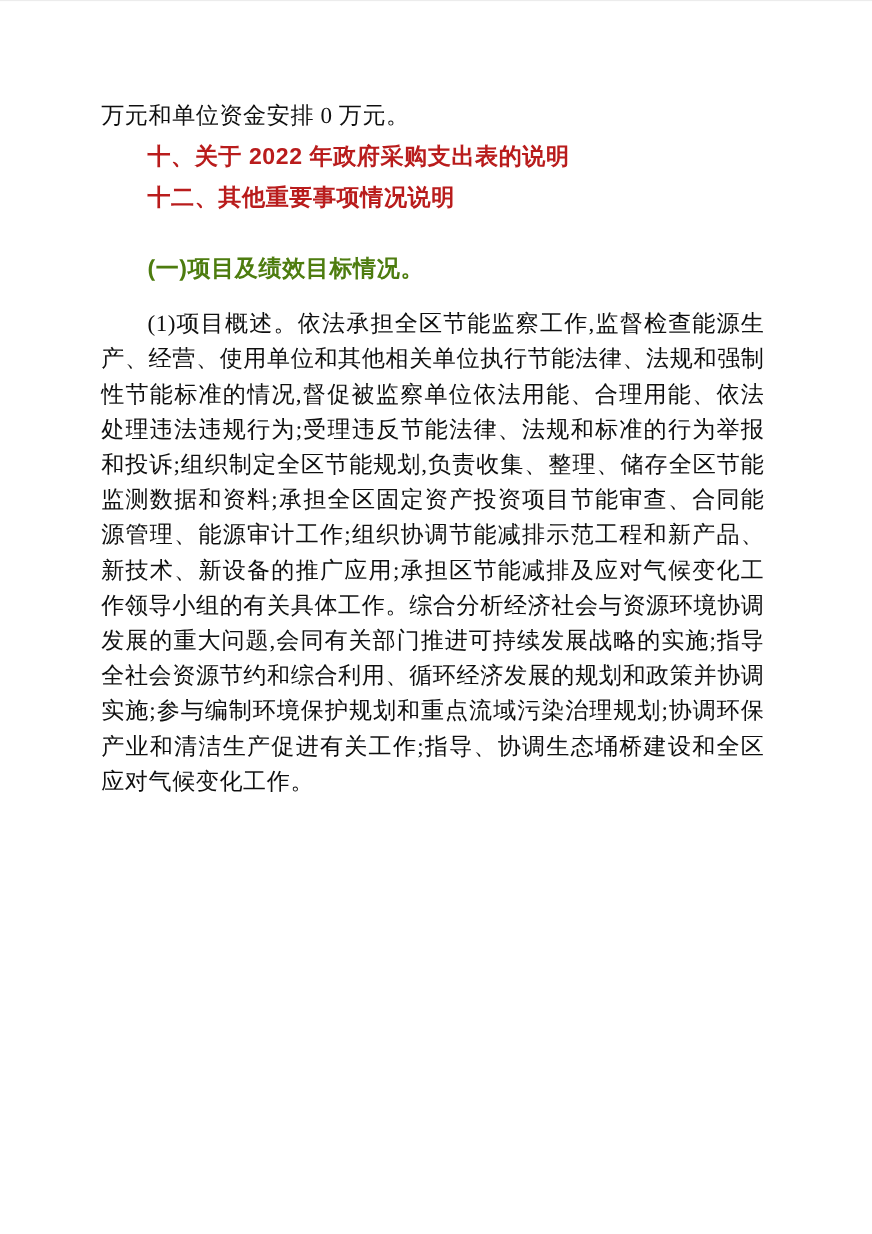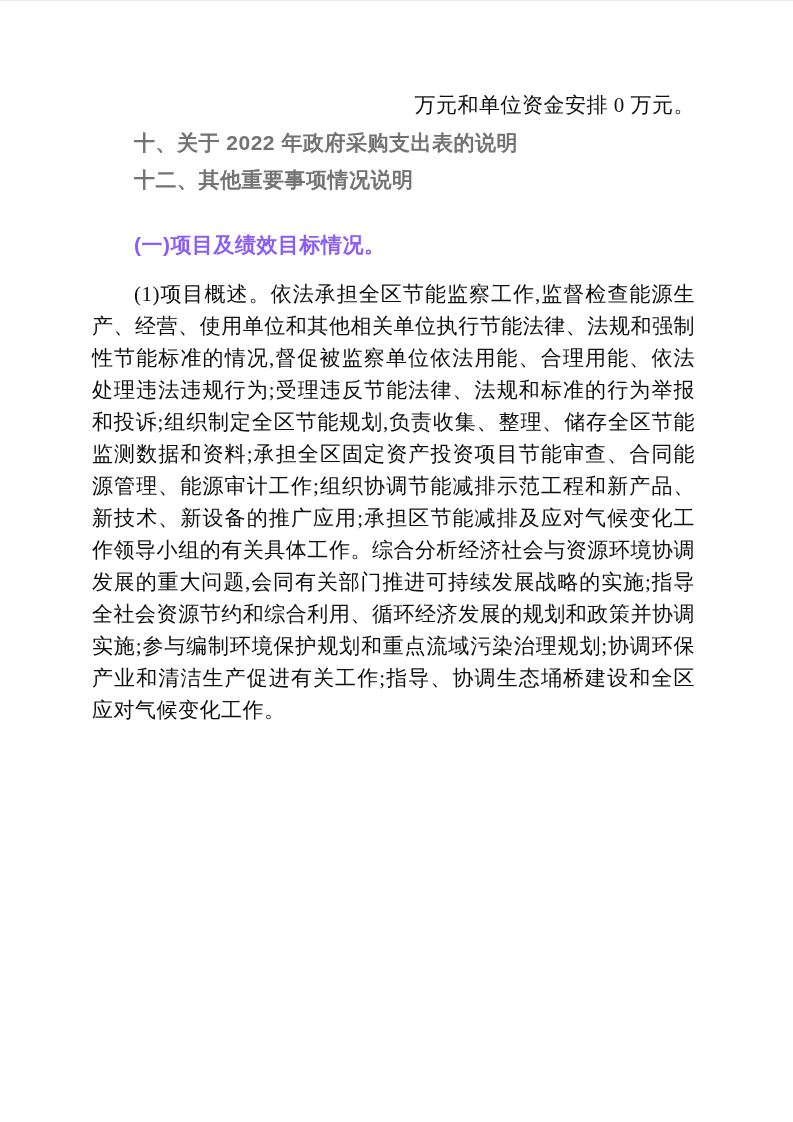--- a/index.html
+++ b/index.html
@@ -30,42 +30,42 @@
   }
   .para {
     margin: 0;
     text-indent: 2em;
     text-align: justify;
     text-justify: inter-character;
     line-height: 37px;
   }
   .para.carryover {
     text-indent: 0;
-    text-align: right;
+    text-align: left;
   }
   
   .heading {
     margin: 0;
     font-family: "Liberation Sans", "DejaVu Sans", sans-serif;
     font-weight: 700;
     font-size: 21px;
     letter-spacing: 0.5px;
     line-height: 37px;
     text-indent: 2em;
-    color: #737373;
+    color: #b91c1c;
   }
   .subheading {
     margin: 0;
     font-family: "Liberation Sans", "DejaVu Sans", sans-serif;
     font-weight: 700;
     font-size: 21px;
     letter-spacing: 0.5px;
     line-height: 38px;
     text-indent: 2em;
-    color: #8b5cf6;
+    color: #4d7c0f;
   }
   .project-title {
     line-height: 38px;
   }
   .overview {
     line-height: 32px;
   }
   .spacer-large { height: 28px; }
   .spacer-small { height: 14px; }
 </style>

